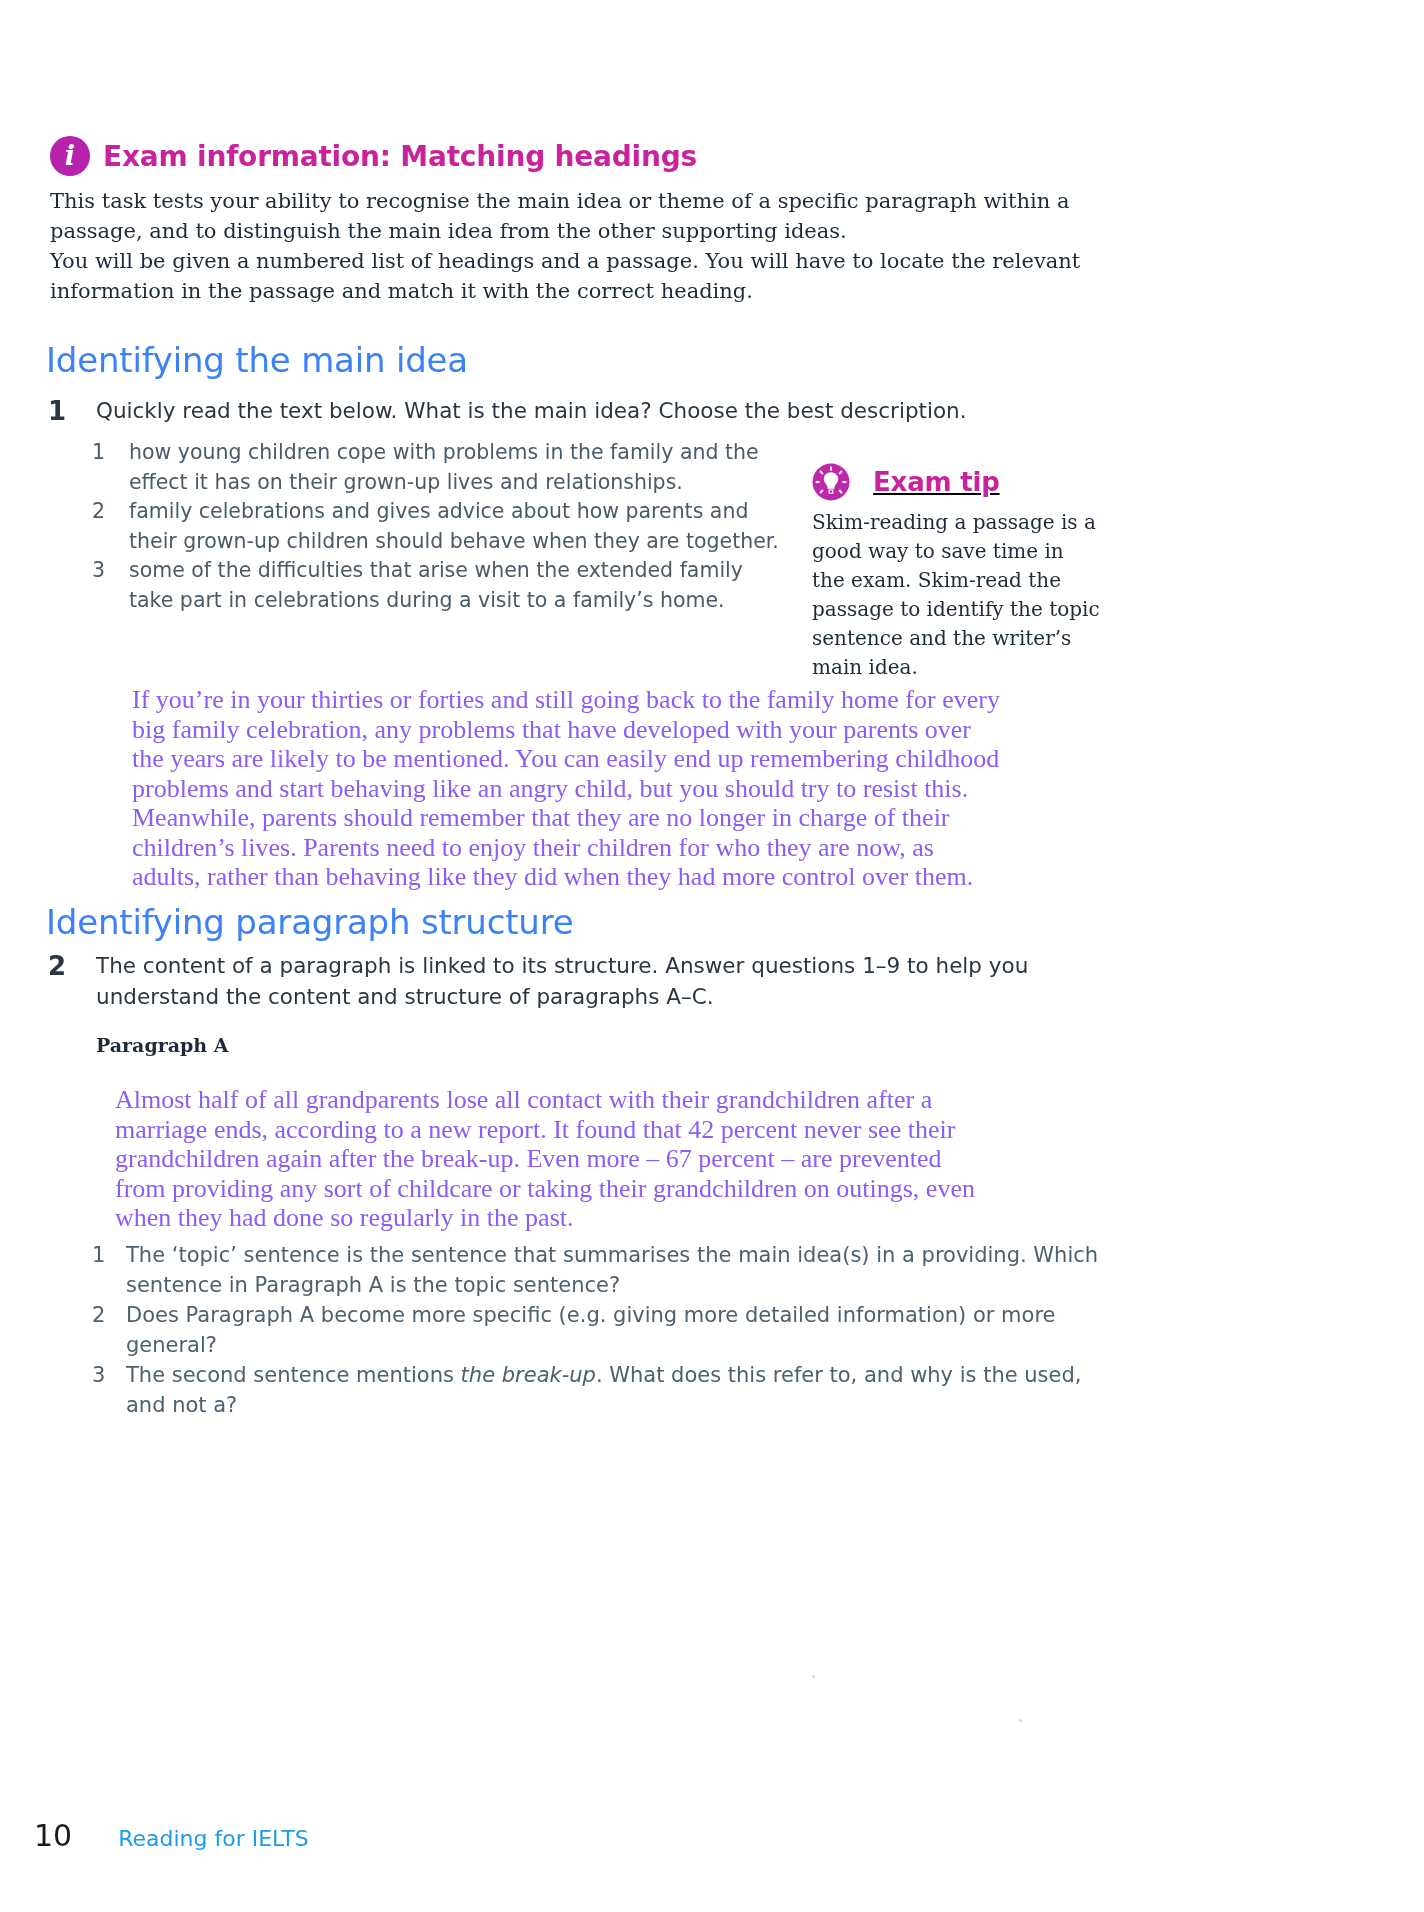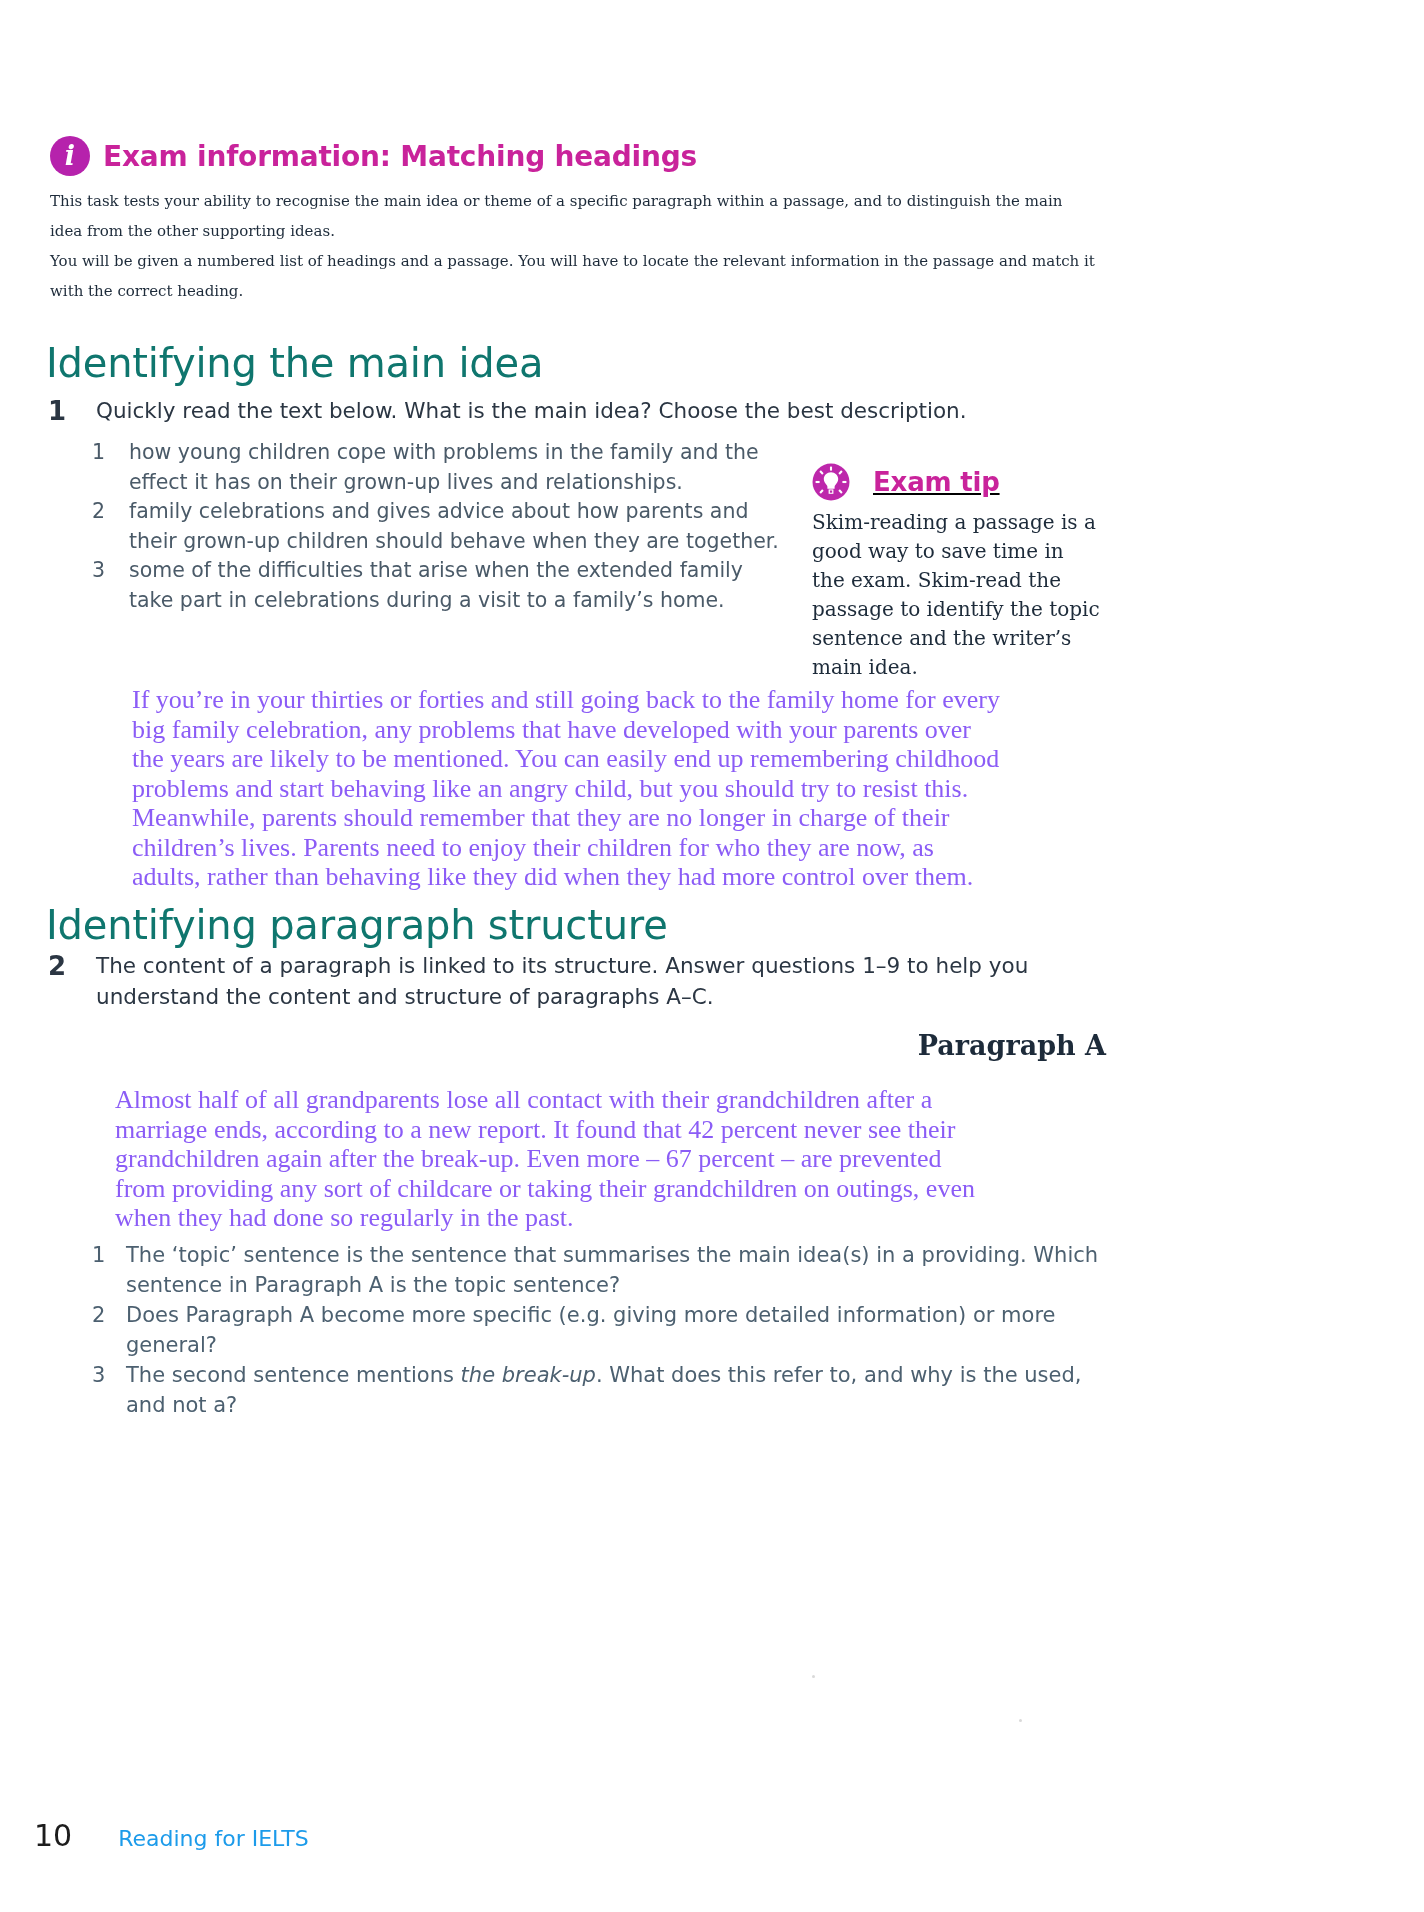--- a/index.html
+++ b/index.html
@@ -69,34 +69,34 @@
   .exam-info-title {
     font-family: "DejaVu Sans", sans-serif;
     font-weight: bold;
     font-size: 28px;
     color: #c9239b;
     letter-spacing: -0.2px;
   }
   .exam-info-body {
     margin-top: 7px;
     font-family: "DejaVu Serif", serif;
-    font-size: 15px;
+    font-size: 21px;
     line-height: 30px;
     color: #1d2b3a;
     width: 1045px;
   }
   .exam-info-body p { margin: 0; }
 
   
   .section-heading {
     position: absolute;
     left: 46px;
     font-family: "DejaVu Sans", sans-serif;
-    font-size: 40px;
-    color: #0f766e;
+    font-size: 34px;
+    color: #3b82f6;
     letter-spacing: -0.2px;
   }
   #heading-main-idea { top: 340px; }
   #heading-para-structure { top: 902px; }
 
   
   .exercise {
     position: absolute;
     display: flex;
   }
@@ -319,21 +319,21 @@
   </div>
 
   <div class="passage" id="passage-family">If you’re in your thirties or forties and still going back to the family home for every big family celebration, any problems that have developed with your parents over the years are likely to be mentioned. You can easily end up remembering childhood problems and start behaving like an angry child, but you should try to resist this. Meanwhile, parents should remember that they are no longer in charge of their children’s lives. Parents need to enjoy their children for who they are now, as adults, rather than behaving like they did when they had more control over them.</div>
 
   <div class="section-heading" id="heading-para-structure">Identifying paragraph structure</div>
 
   <div class="exercise" id="exercise-2">
     <div class="ex-num">2</div>
     <div class="ex-body">
       <div>The content of a paragraph is linked to its structure. Answer questions 1–9 to help you understand the content and structure of paragraphs A–C.</div>
-      <div style="margin-top:18px;font-family:'DejaVu Serif',serif;font-weight:bold;font-size:27px;color:#1d2b3a;text-align:right;">Paragraph A</div>
+      <div style="margin-top:18px;font-family:'DejaVu Serif',serif;font-weight:bold;font-size:19px;color:#1d2b3a;">Paragraph A</div>
     </div>
   </div>
 
   <div class="passage" id="passage-grandparents">Almost half of all grandparents lose all contact with their grandchildren after a marriage ends, according to a new report. It found that 42 percent never see their grandchildren again after the break-up. Even more – 67 percent – are prevented from providing any sort of childcare or taking their grandchildren on outings, even when they had done so regularly in the past.</div>
 
   <div class="question-list">
     <div class="question-row">
       <div class="question-num">1</div>
       <div class="question-text"><span>The ‘topic’ sentence is the sentence that summarises the main idea(s) in a providing. Which sentence in Paragraph A is the topic sentence?</span></div>
     </div>

